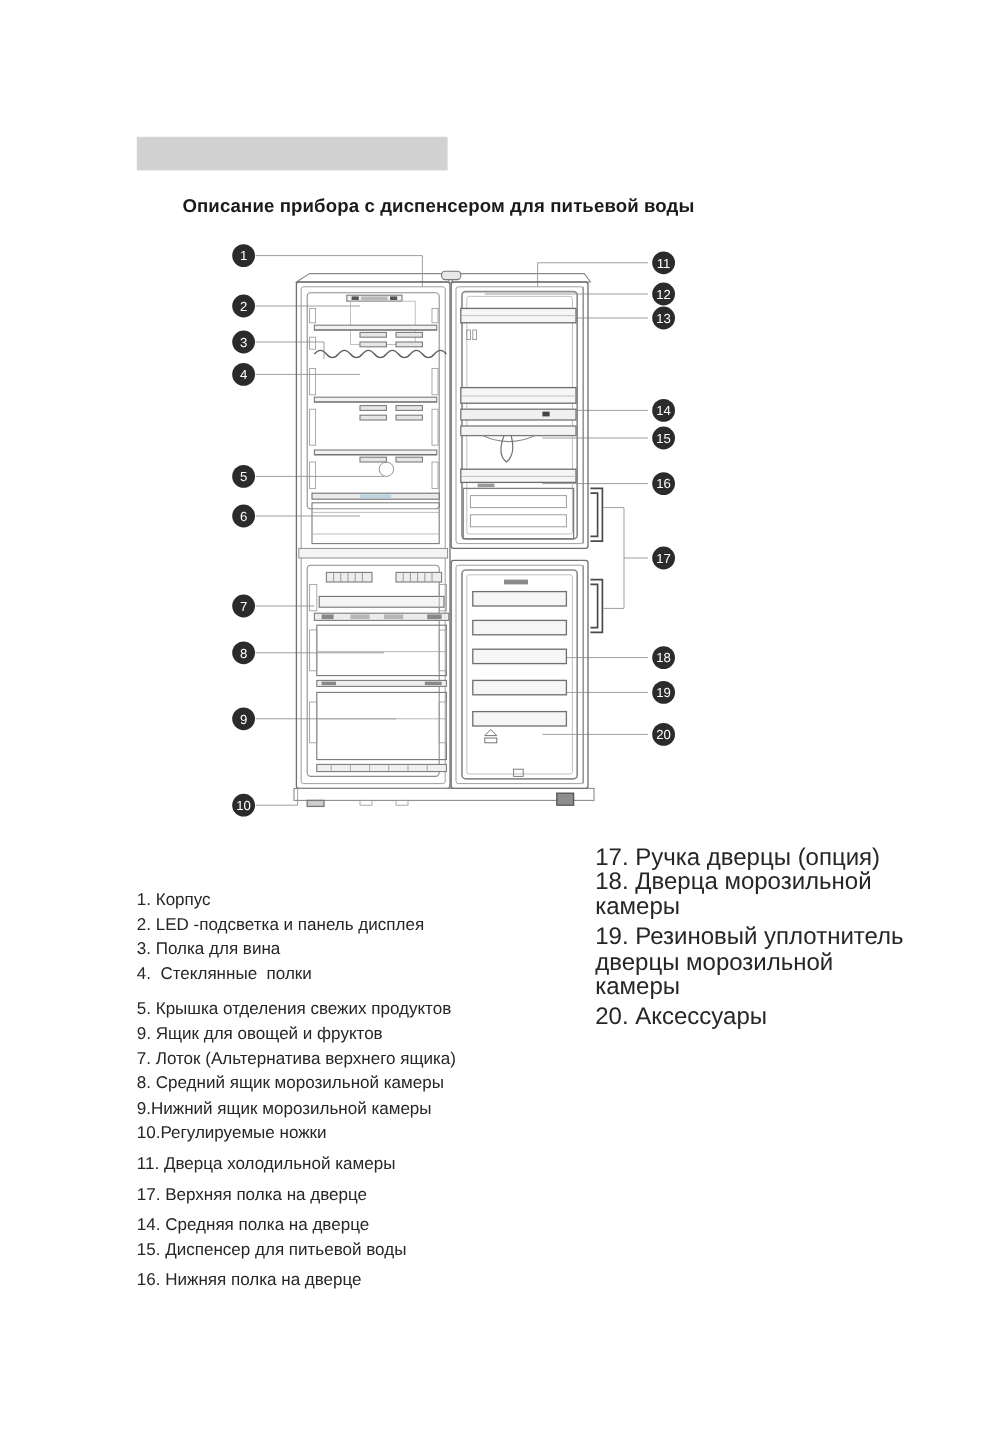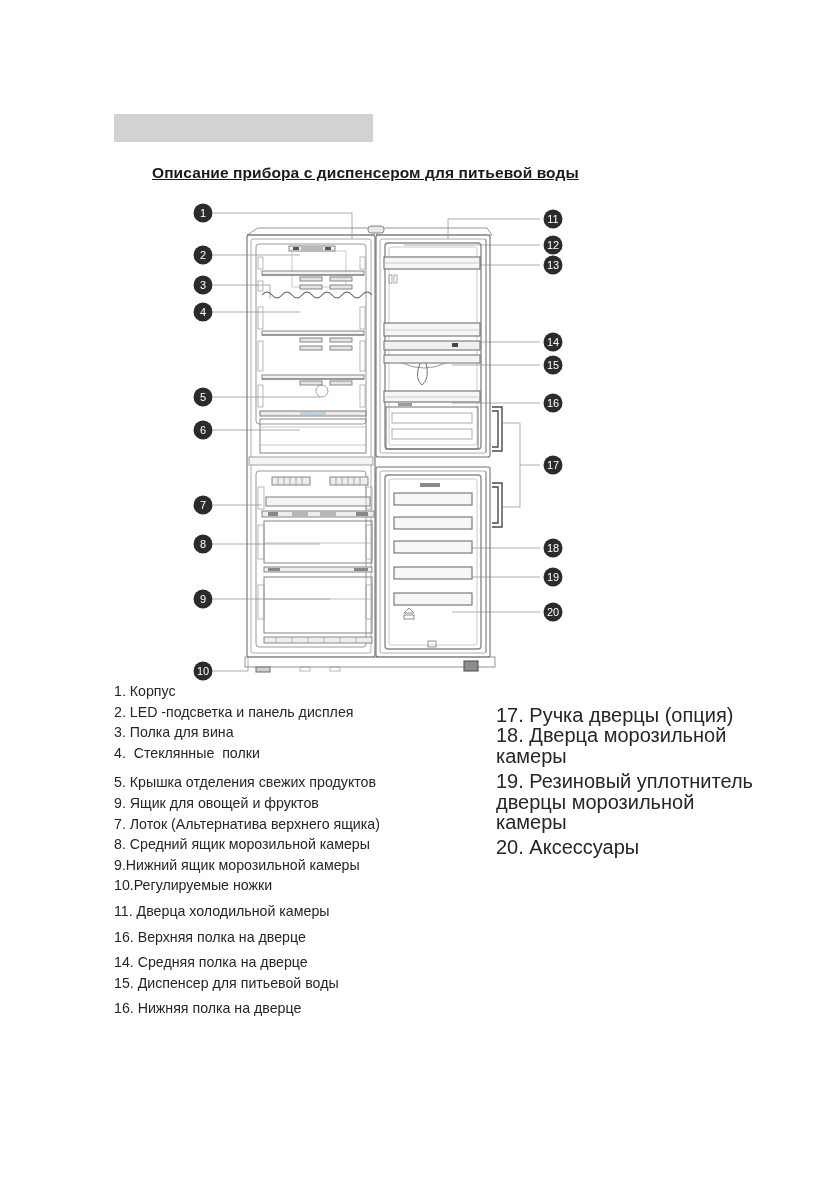--- a/index.html
+++ b/index.html
@@ -12,30 +12,29 @@
 
   
   .gray-bar{
     position:absolute;left:114px;top:114px;width:259px;height:28px;
     background:#d2d2d2;
   }
   .doc-title{
     position:absolute;left:152px;top:164px;width:640px;
     font-size:15.5px;font-weight:bold;letter-spacing:.1px;color:#1a1a1a;
     white-space:nowrap;
-    text-decoration:underline;
   }
 
   
   .diagram{position:absolute;left:0px;top:195px;width:839px;height:490px;}
   .diagram svg{display:block;}
 
   
   .legend-left{
-    position:absolute;left:114px;top:681px;width:350px;
+    position:absolute;left:114px;top:740px;width:350px;
   }
   .legend-right{
     position:absolute;left:496px;top:705px;width:260px;
   }
   .li{
     font-size:14.2px;line-height:20.6px;color:#262626;
     white-space:pre-wrap;
   }
   .li.gap{margin-top:9px;}
   .li.gap-sm{margin-top:5px;}
@@ -373,21 +372,21 @@
     <div class="li">2. LED -подсветка и панель дисплея</div>
     <div class="li">3. Полка для вина</div>
     <div class="li">4.  Стеклянные  полки</div>
     <div class="li gap">5. Крышка отделения свежих продуктов</div>
     <div class="li">9. Ящик для овощей и фруктов</div>
     <div class="li">7. Лоток (Альтернатива верхнего ящика)</div>
     <div class="li">8. Средний ящик морозильной камеры</div>
     <div class="li">9.Нижний ящик морозильной камеры</div>
     <div class="li">10.Регулируемые ножки</div>
     <div class="li gap-sm">11. Дверца холодильной камеры</div>
-    <div class="li gap-sm">16. Верхняя полка на дверце</div>
+    <div class="li gap-sm">17. Верхняя полка на дверце</div>
     <div class="li gap-sm">14. Средняя полка на дверце</div>
     <div class="li">15. Диспенсер для питьевой воды</div>
     <div class="li gap-sm">16. Нижняя полка на дверце</div>
   </div>
 
   <div class="legend-right">
     <div class="li">17. Ручка дверцы (опция)</div>
     <div class="li tight">18. Дверца морозильной
 камеры</div>
     <div class="li gap-sm tight">19. Резиновый уплотнитель

